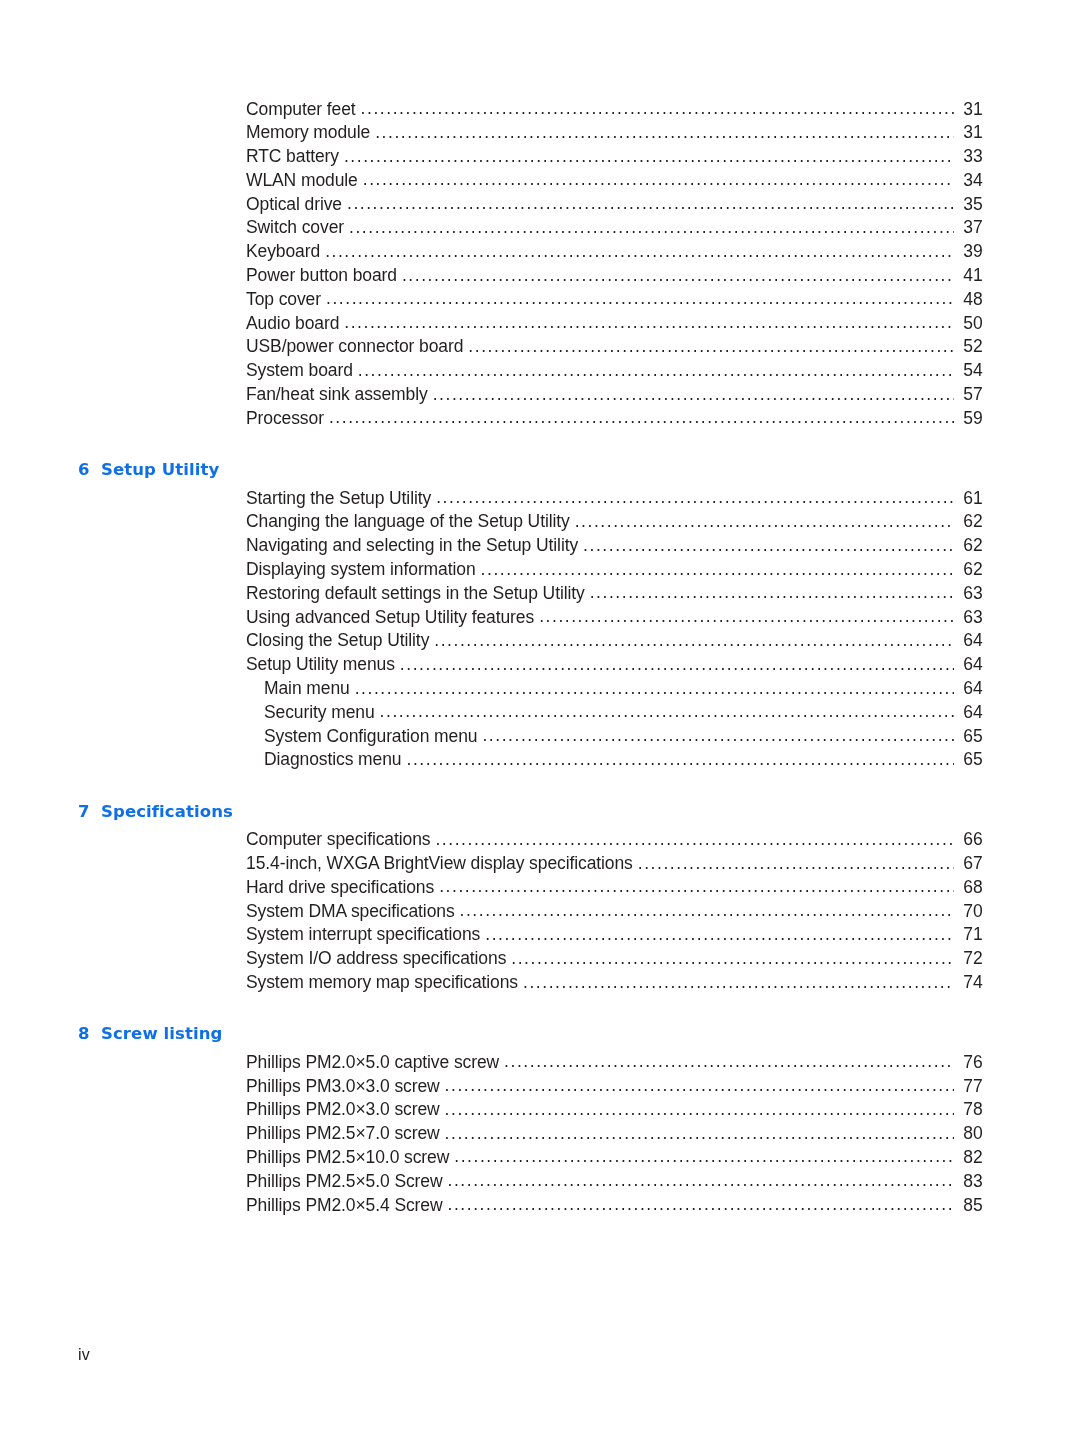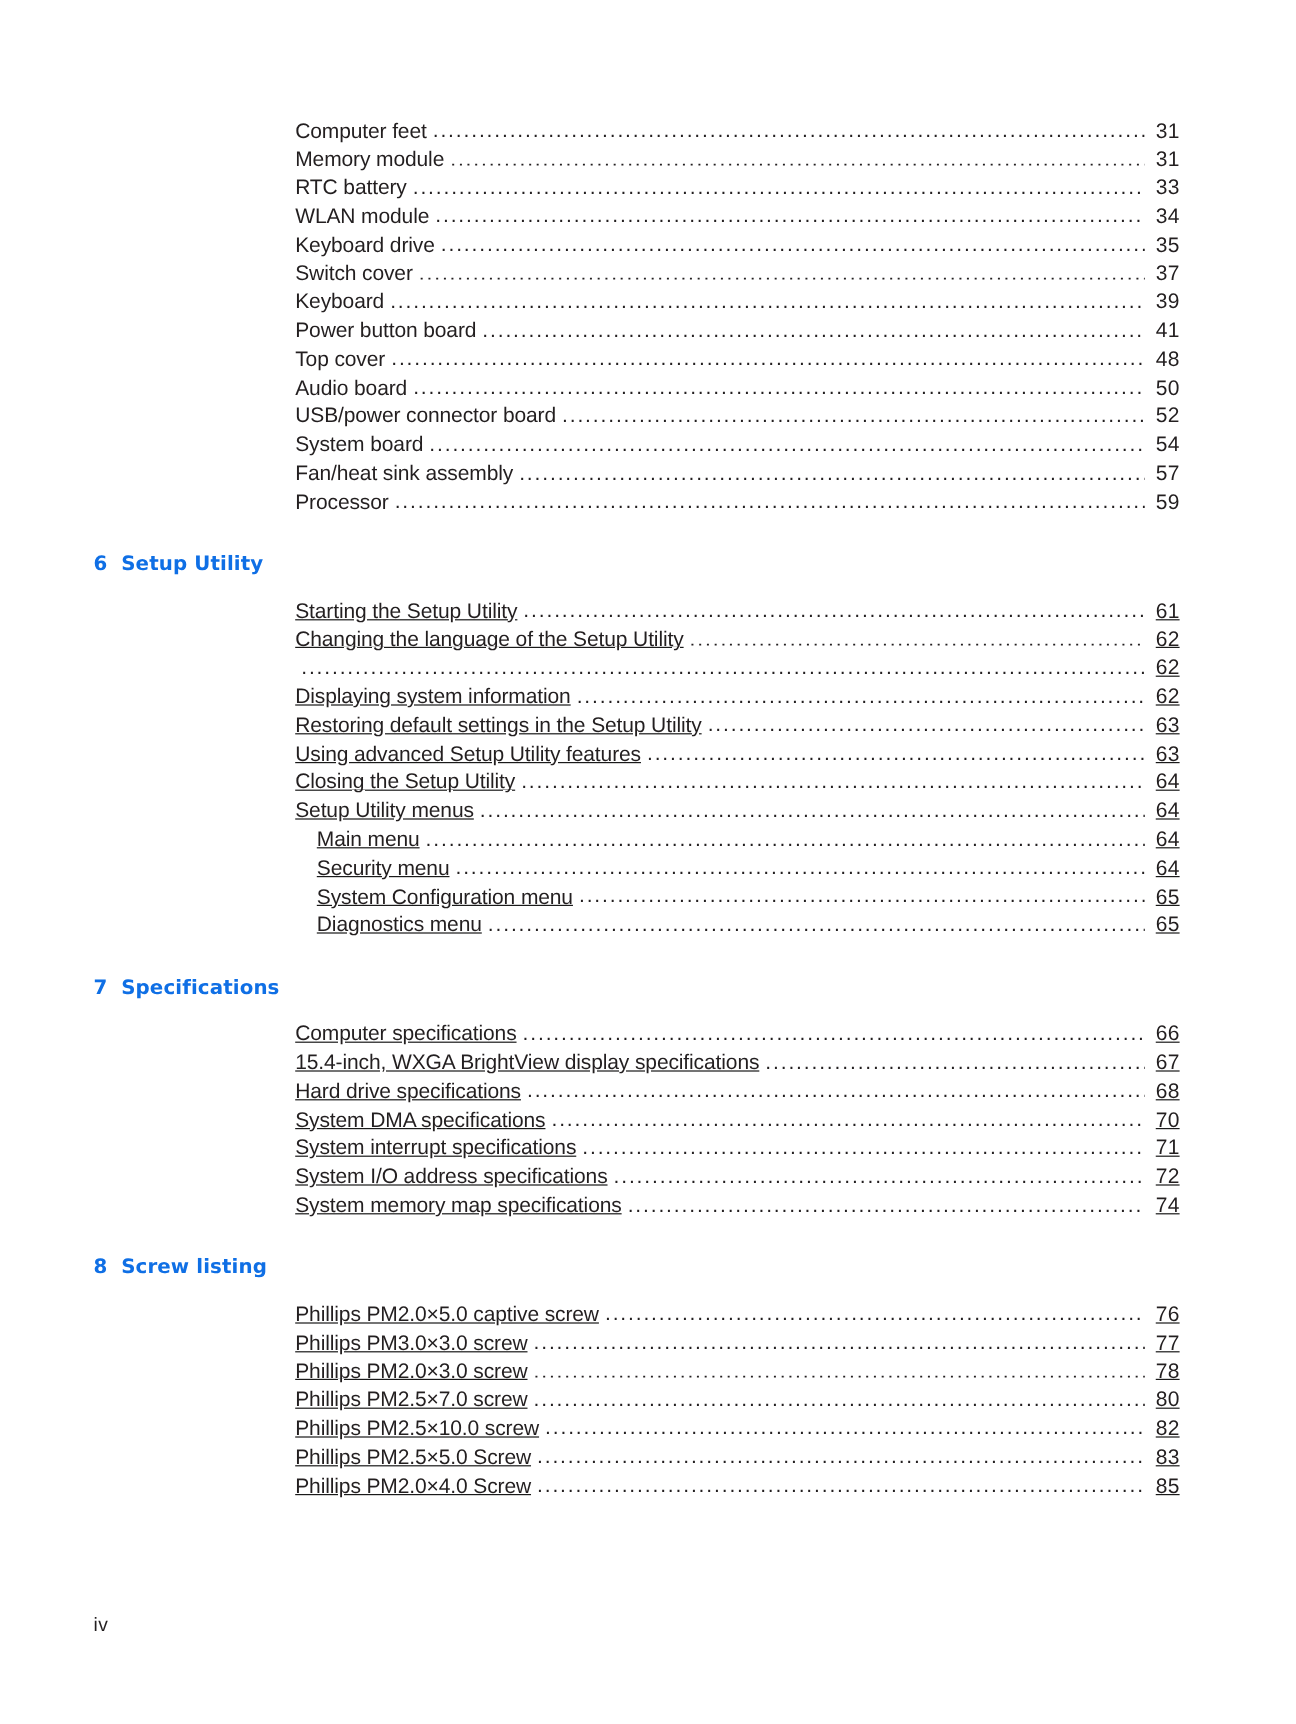--- a/index.html
+++ b/index.html
@@ -52,22 +52,21 @@
   .chapter-title {
     flex: 0 0 auto;
   }
   .group {
     margin: 0;
   }
   .group.spaced {
     margin-top: 30px;
   }
   .group.spaced .entries {
-    margin-top: 18px;
-    text-decoration: underline;
+    margin-top: 7px;
   }
 
   .entries {
     margin: 0;
     padding: 0;
     list-style: none;
   }
 
   
   .entry {
@@ -157,21 +156,21 @@
             <span class="label">RTC battery</span>
             <span class="leader"></span>
             <span class="pageno">33</span>
           </li>
           <li class="entry">
             <span class="label">WLAN module</span>
             <span class="leader"></span>
             <span class="pageno">34</span>
           </li>
           <li class="entry">
-            <span class="label">Keyboard drive</span>
+            <span class="label">Optical drive</span>
             <span class="leader"></span>
             <span class="pageno">35</span>
           </li>
           <li class="entry">
             <span class="label">Switch cover</span>
             <span class="leader"></span>
             <span class="pageno">37</span>
           </li>
           <li class="entry">
             <span class="label">Keyboard</span>
@@ -225,20 +224,21 @@
             <span class="label">Starting the Setup Utility</span>
             <span class="leader"></span>
             <span class="pageno">61</span>
           </li>
           <li class="entry">
             <span class="label">Changing the language of the Setup Utility</span>
             <span class="leader"></span>
             <span class="pageno">62</span>
           </li>
           <li class="entry">
+            <span class="label">Navigating and selecting in the Setup Utility</span>
             <span class="leader"></span>
             <span class="pageno">62</span>
           </li>
           <li class="entry">
             <span class="label">Displaying system information</span>
             <span class="leader"></span>
             <span class="pageno">62</span>
           </li>
           <li class="entry">
             <span class="label">Restoring default settings in the Setup Utility</span>
@@ -355,21 +355,21 @@
             <span class="label">Phillips PM2.5×10.0 screw</span>
             <span class="leader"></span>
             <span class="pageno">82</span>
           </li>
           <li class="entry">
             <span class="label">Phillips PM2.5×5.0 Screw</span>
             <span class="leader"></span>
             <span class="pageno">83</span>
           </li>
           <li class="entry">
-            <span class="label">Phillips PM2.0×4.0 Screw</span>
+            <span class="label">Phillips PM2.0×5.4 Screw</span>
             <span class="leader"></span>
             <span class="pageno">85</span>
           </li>
         </ul>
       </div>
     </div>
   <div class="folio">iv</div>
 </div>
 
 </body></html>

